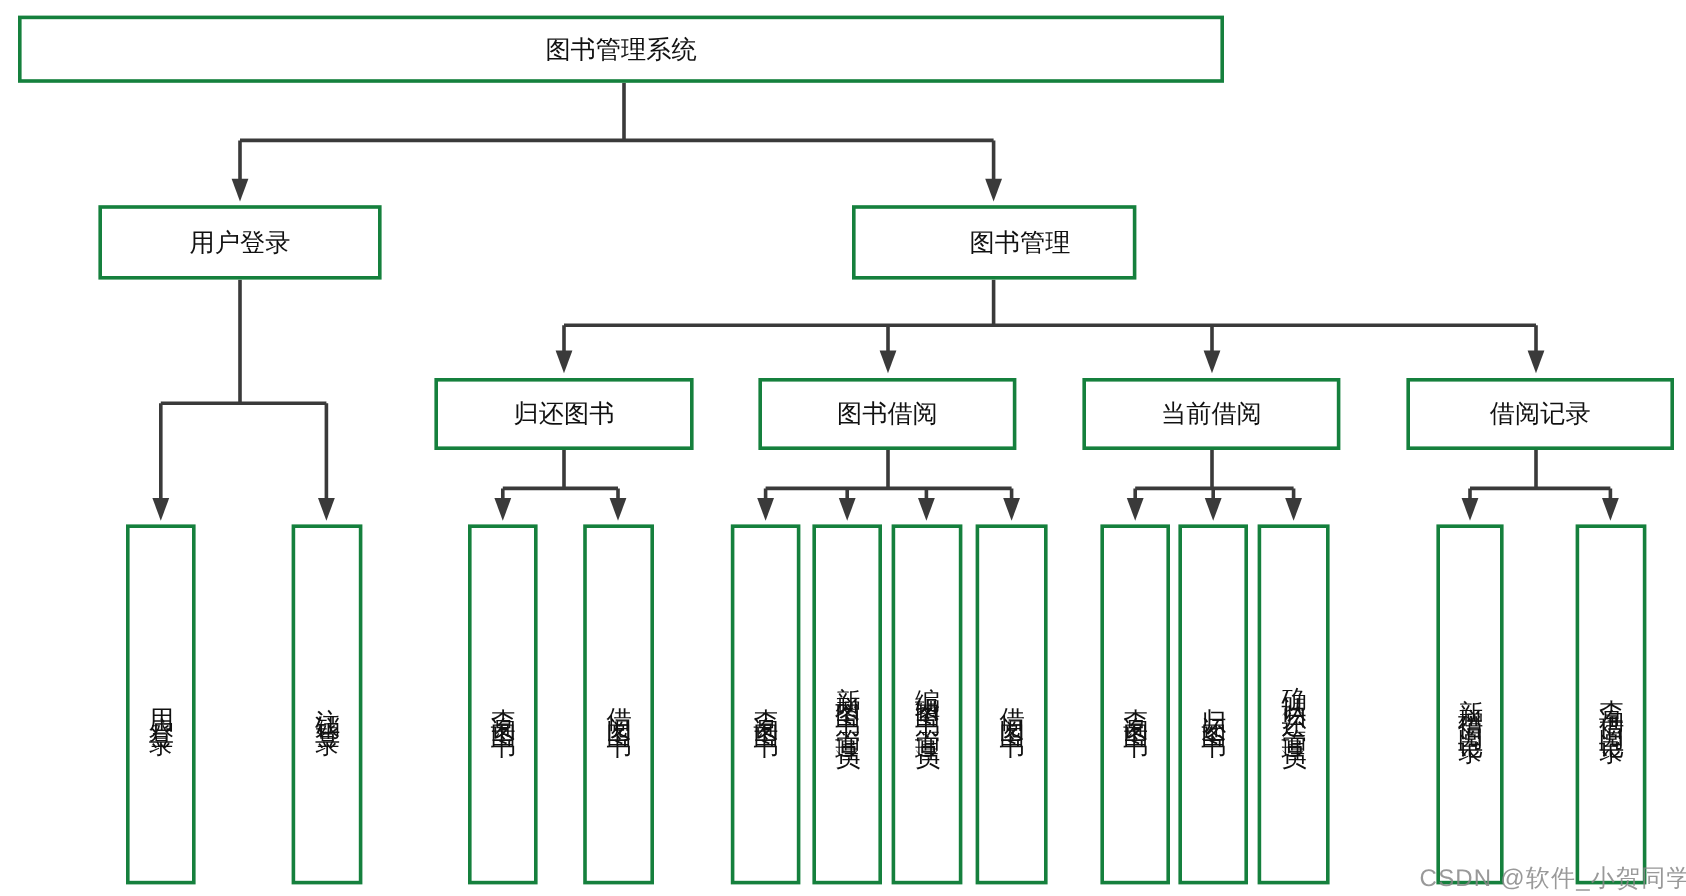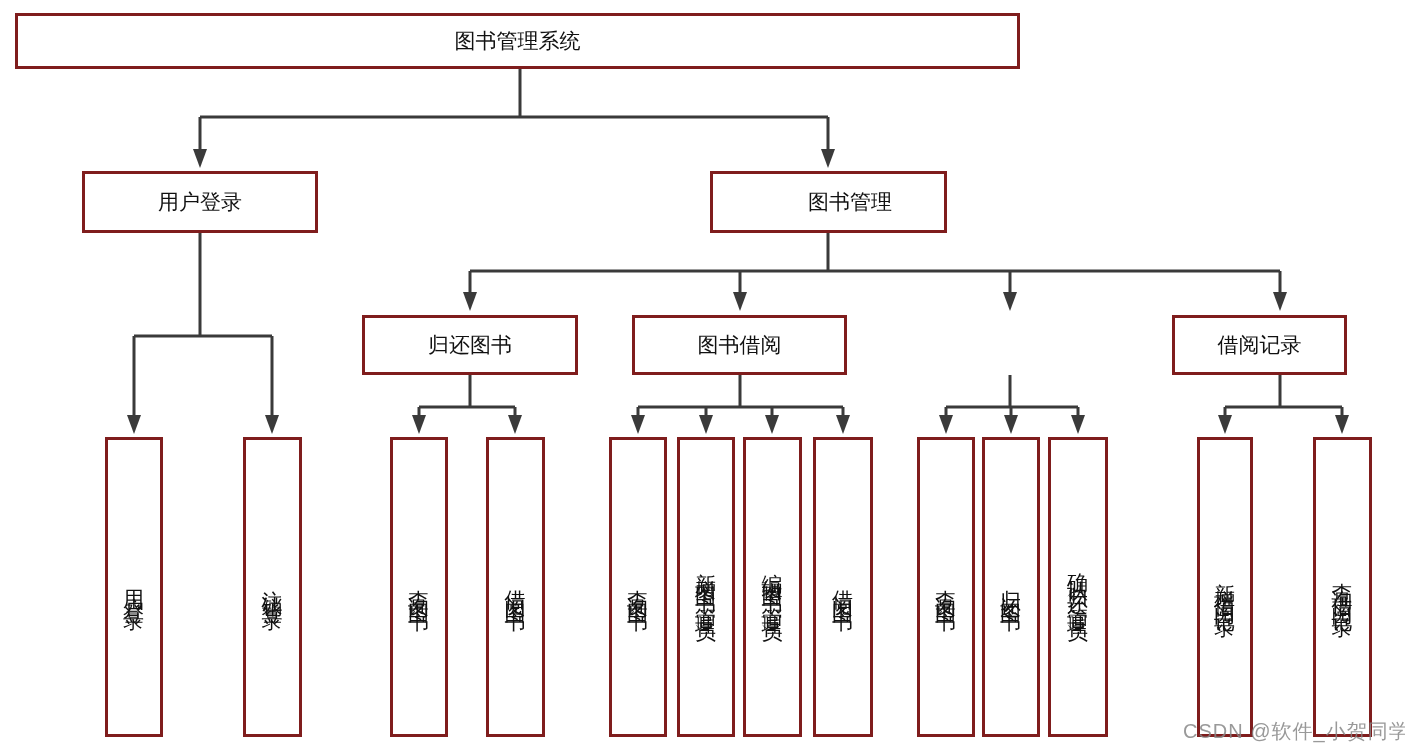--- a/index.html
+++ b/index.html
@@ -8,21 +8,21 @@
     width:1405px;height:747px;
     background:#fff;
     font-family:"Liberation Sans","DejaVu Sans",sans-serif;
     overflow:hidden;
   }
   #connectors{position:absolute;left:0;top:0;width:1405px;height:747px;z-index:1;}
   #connectors path{stroke:#3a3a3a;stroke-width:3;fill:none;}
   #connectors polygon{fill:#3a3a3a;stroke:none;}
   .box{
     position:absolute;
-    border:3px solid #7f1d1d;
+    border:3px solid #15803d;
     background:#fff;
     display:flex;align-items:center;justify-content:center;
     box-sizing:border-box;
     font-size:21px;color:#111;
     z-index:2;
     text-align:center;
   }
   .vbox{top:437px;height:300px;}
   .vtext{
     writing-mode:vertical-rl;
@@ -91,21 +91,24 @@
   <div class="box" style="left:710px;top:171px;width:237px;height:62px;padding-left:43px;">
     <span>图书管理</span>
   </div>
 
   <div class="box" style="left:362px;top:315px;width:216px;height:60px;">
     <span>归还图书</span>
   </div>
   <div class="box" style="left:632px;top:315px;width:215px;height:60px;">
     <span>图书借阅</span>
   </div>
-  <div class="box" style="left:1172px;top:315px;width:175px;height:60px;">
+  <div class="box" style="left:902px;top:315px;width:215px;height:60px;">
+    <span>当前借阅</span>
+  </div>
+  <div class="box" style="left:1172px;top:315px;width:223px;height:60px;">
     <span>借阅记录</span>
   </div>
 
   <div class="box vbox" style="left:105px;width:58px;">
     <span class="vtext">用户登录</span>
   </div>
   <div class="box vbox" style="left:243px;width:59px;">
     <span class="vtext">注销登录</span>
   </div>
 

